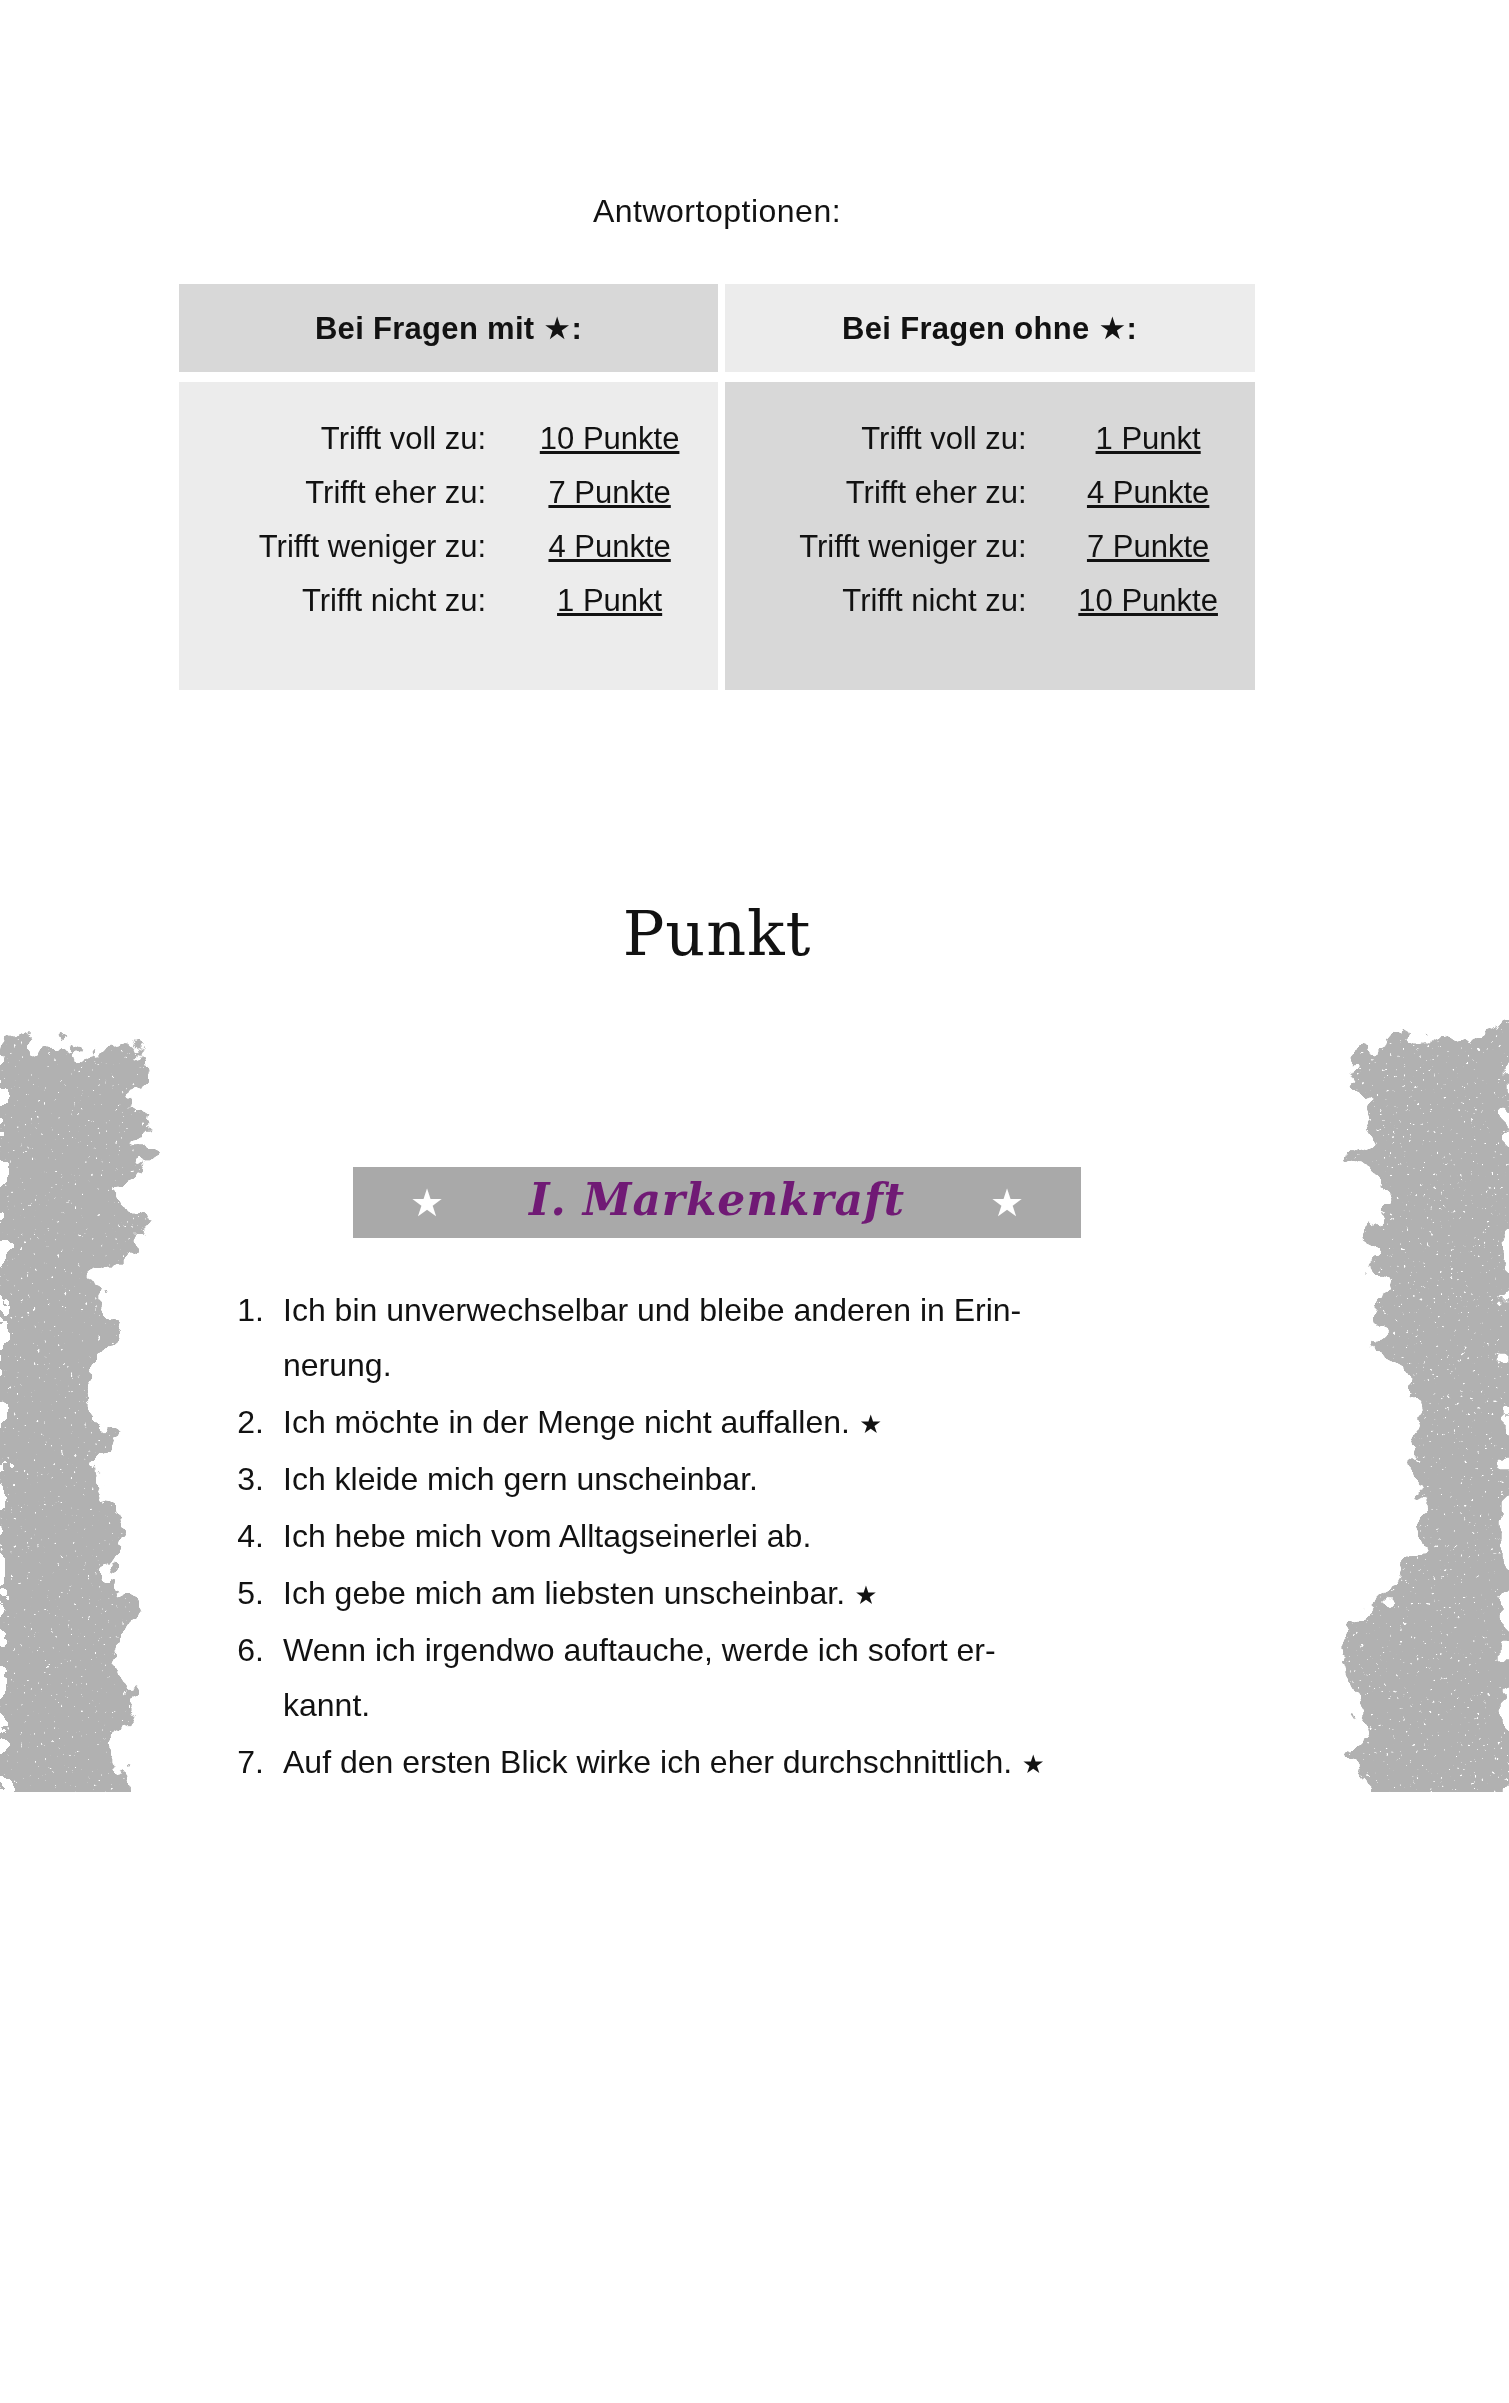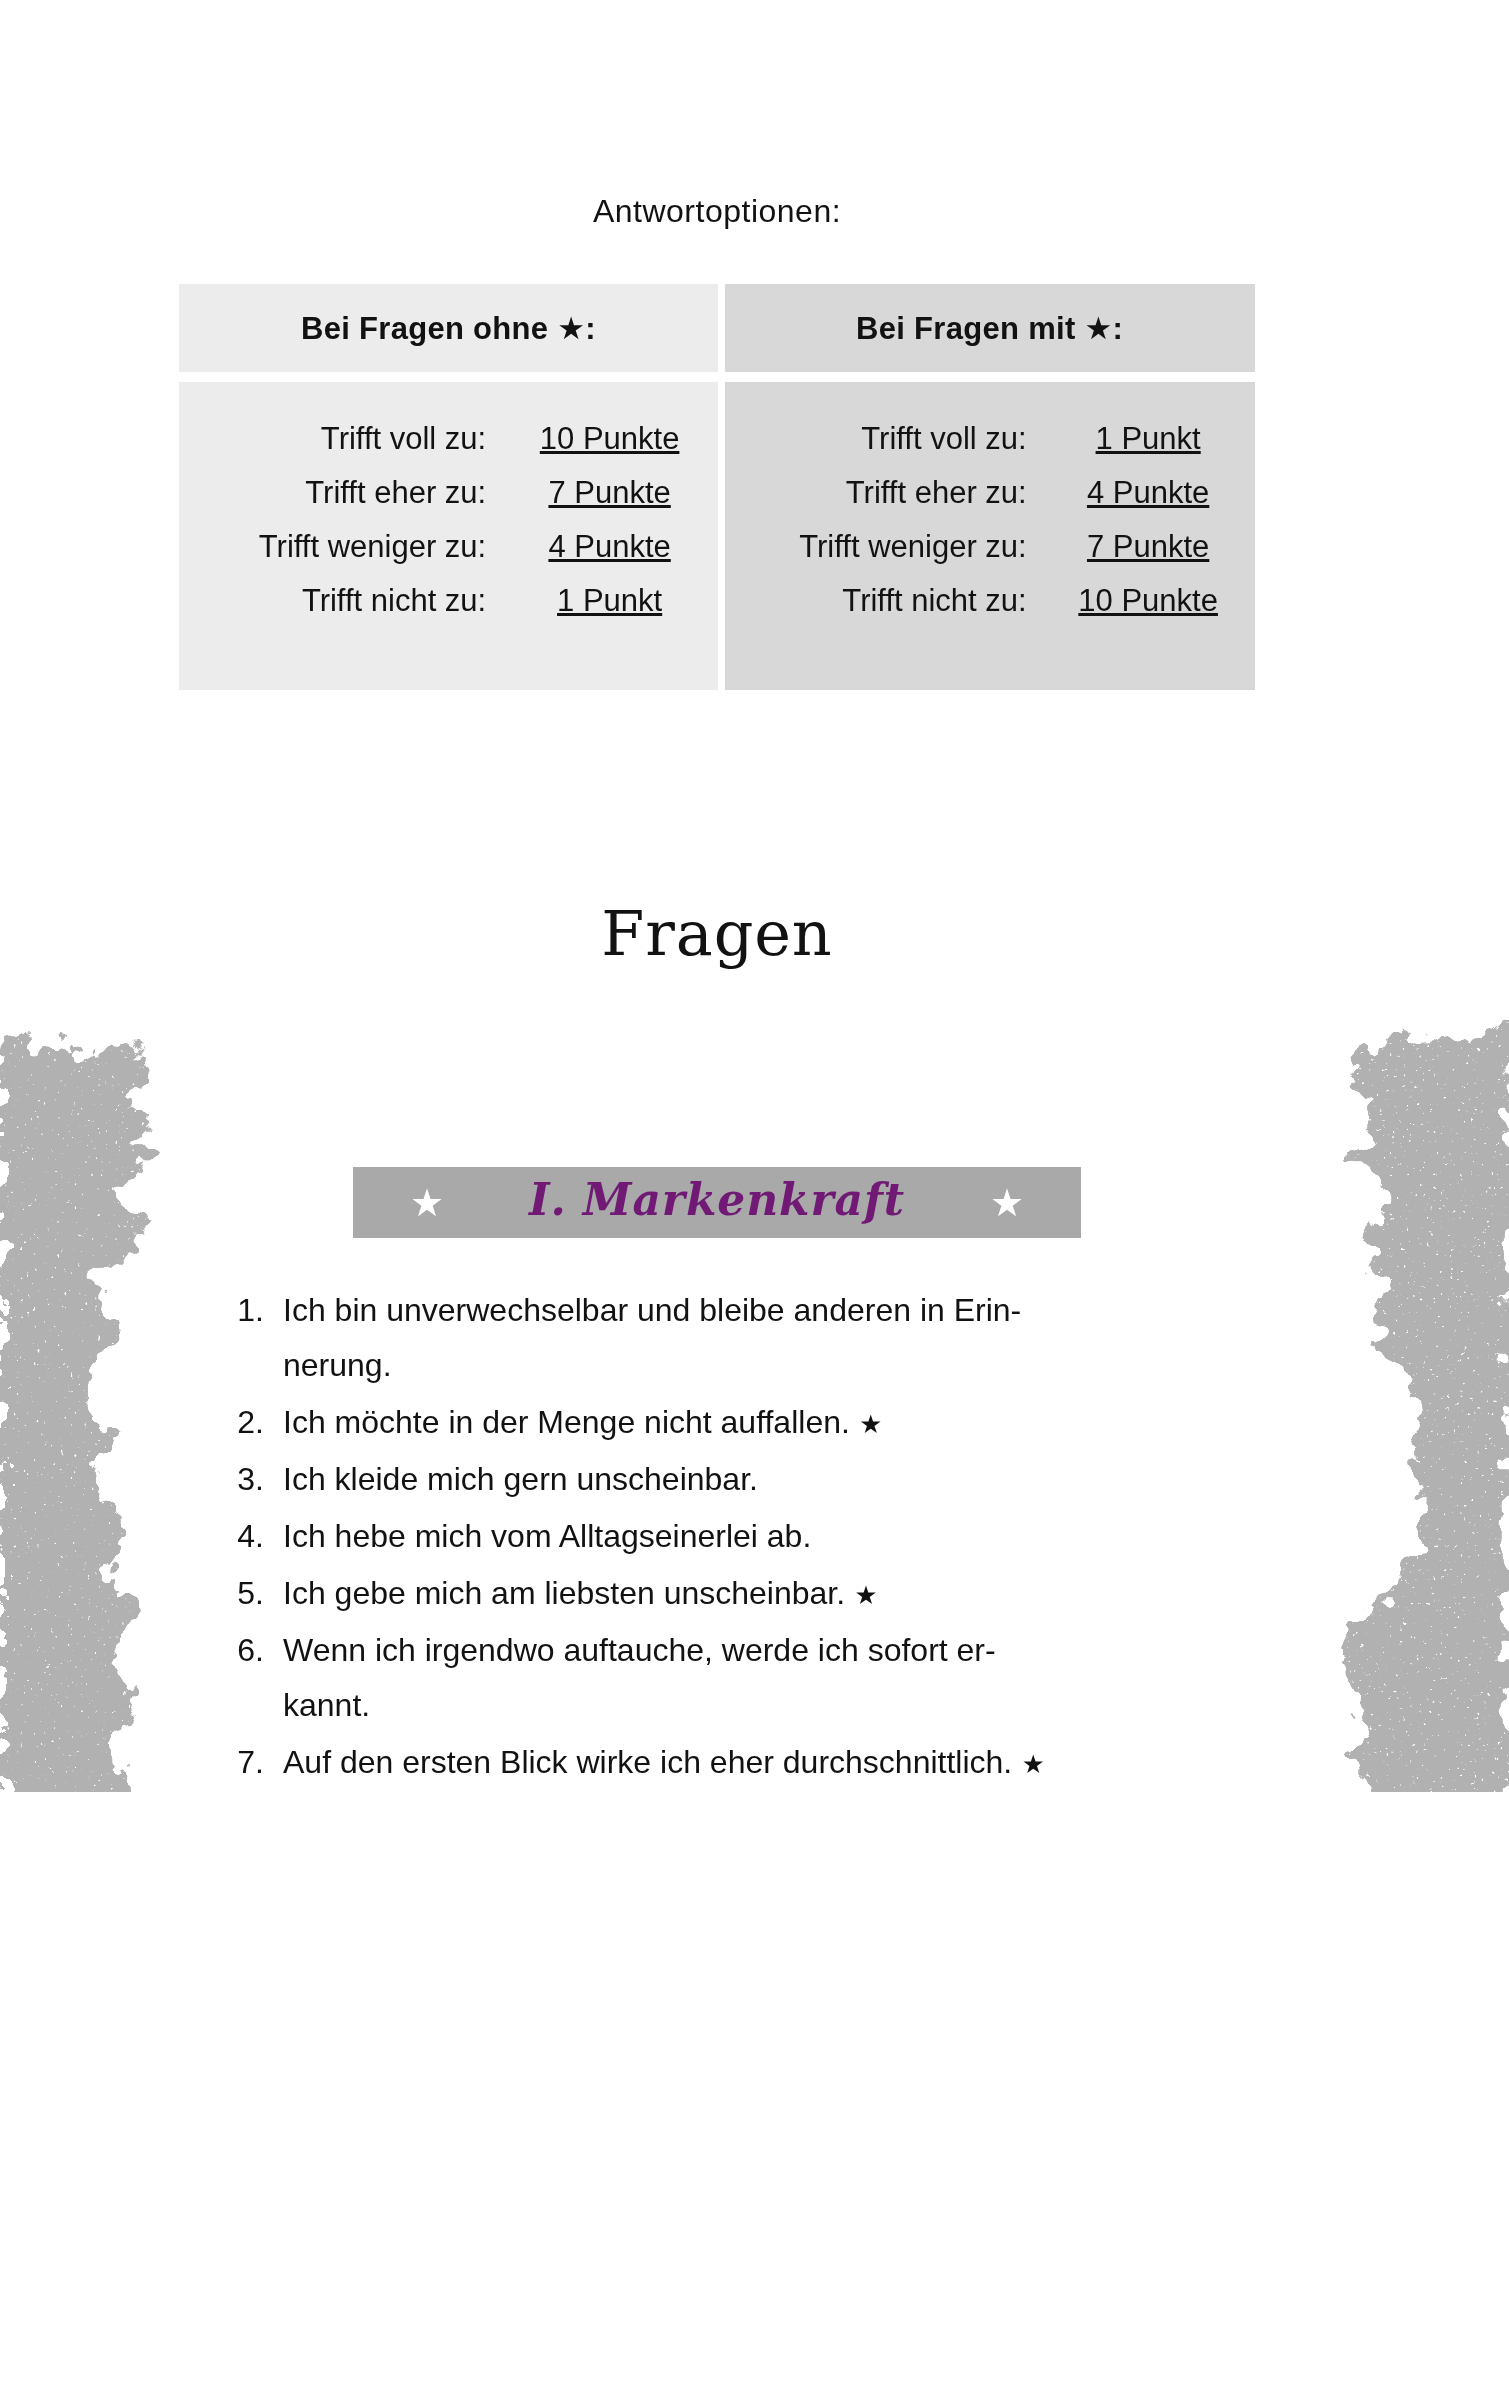--- a/index.html
+++ b/index.html
@@ -125,22 +125,22 @@
          L 44 52 L 72 96 L 50 140 L 84 188 L 58 236 L 92 284 L 64 332 L 100 376
          L 118 428 L 106 480 L 128 520 L 112 560 L 90 600 L 52 640 L 36 688
          L 60 736 L 44 784 L 76 830 L 56 880 L 88 928 L 64 978 L 96 1026
          L 72 1076 L 102 1124 L 80 1174 L 108 1222 L 84 1272 L 112 1320
          L 90 1370 L 114 1416 L 98 1464 L 213 1464 Z"></path>
   </svg>
 
   <div class="answer-heading">Antwortoptionen:</div>
 
   <div class="options">
+    <div class="opt-header opt-dark">Bei Fragen mit ★:</div>
     <div class="opt-header opt-light">Bei Fragen ohne ★:</div>
-    <div class="opt-header opt-dark">Bei Fragen mit ★:</div>
 
     <div class="opt-body opt-light">
       <div class="opt-row">
         <span class="opt-label">Trifft voll zu:</span>
         <span class="opt-value">10 Punkte</span>
       </div>
       <div class="opt-row">
         <span class="opt-label">Trifft eher zu:</span>
         <span class="opt-value">7 Punkte</span>
       </div>
@@ -167,21 +167,21 @@
         <span class="opt-label">Trifft weniger zu:</span>
         <span class="opt-value">7 Punkte</span>
       </div>
       <div class="opt-row">
         <span class="opt-label">Trifft nicht zu:</span>
         <span class="opt-value">10 Punkte</span>
       </div>
     </div>
   </div>
 
-  <h1 class="fragen-title">Fragen</h1>
+  <h1 class="fragen-title">Punkt</h1>
 
   <div class="banner">
     <span class="banner-star">★</span>
     <span class="banner-title">I. Markenkraft</span>
     <span class="banner-star">★</span>
   </div>
 
   <ol class="questions">
     <li class="q">
       <span class="q-num">1.</span>

